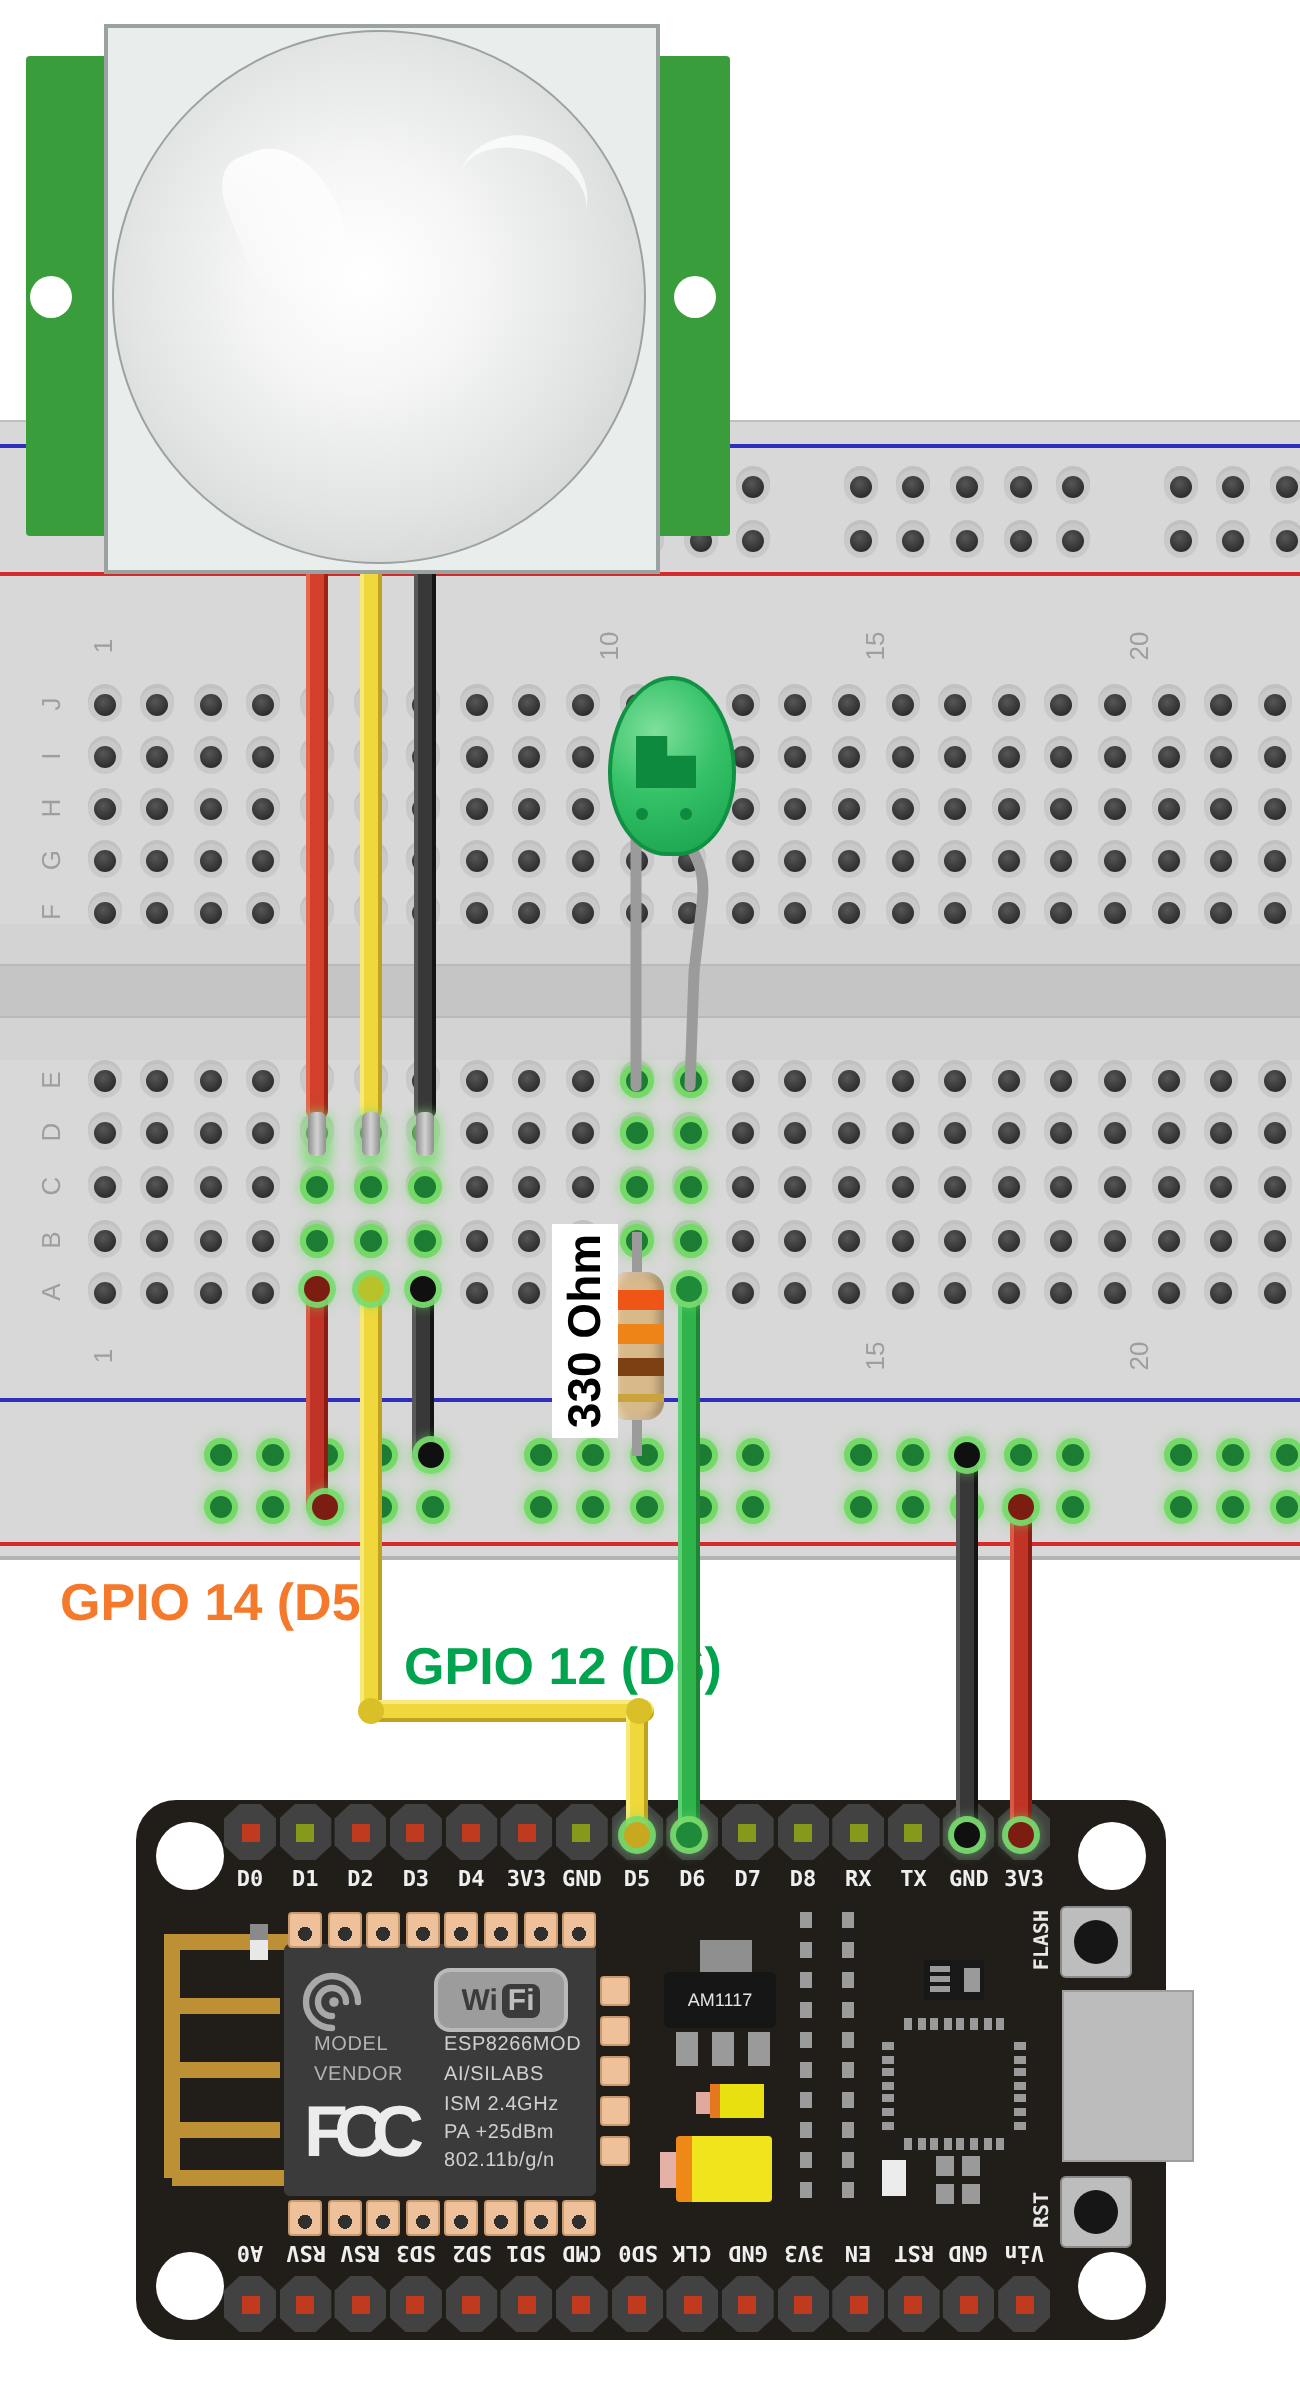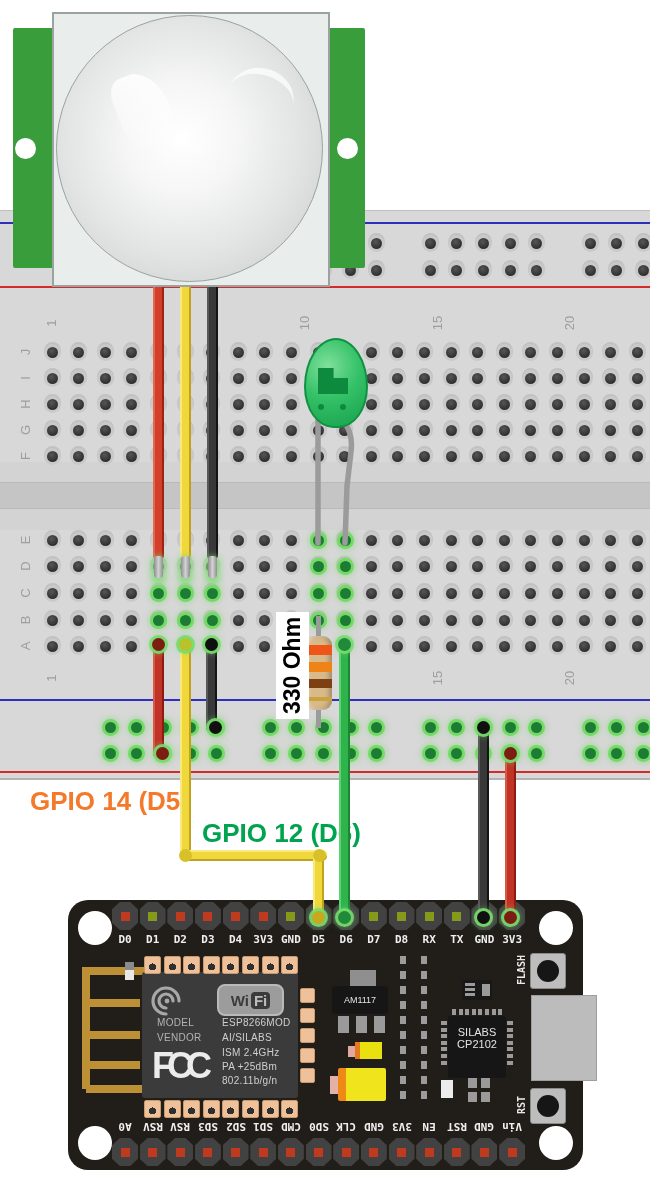--- a/index.html
+++ b/index.html
@@ -663,24 +663,20 @@
       <div class="stub" style="left: 507px; top: 1034.2px; width: 6px; height: 4px;"></div>
       <div class="stub" style="left: 441px; top: 1040.8px; width: 6px; height: 4px;"></div>
       <div class="stub" style="left: 507px; top: 1040.8px; width: 6px; height: 4px;"></div>
       <div class="stub" style="left: 441px; top: 1047.4px; width: 6px; height: 4px;"></div>
       <div class="stub" style="left: 507px; top: 1047.4px; width: 6px; height: 4px;"></div>
       <div class="stub" style="left: 441px; top: 1054px; width: 6px; height: 4px;"></div>
       <div class="stub" style="left: 507px; top: 1054px; width: 6px; height: 4px;"></div>
       <div class="stub" style="left: 441px; top: 1060.6px; width: 6px; height: 4px;"></div>
       <div class="stub" style="left: 507px; top: 1060.6px; width: 6px; height: 4px;"></div>
     </div>
-  <div class="chip" style="left:448px;top:1016px;width:58px;height:52px;font-size:11px;padding-top:10px">
-    <div>SILABS</div>
-    <div>CP2102</div>
-  </div>
   <div class="abs" style="left:441px;top:1080px;width:12px;height:18px;background:#ececec"></div>
   <div class="stub" style="left:468px;top:1078px;width:9px;height:10px"></div>
   <div class="stub" style="left:481px;top:1078px;width:9px;height:10px"></div>
   <div class="stub" style="left:468px;top:1092px;width:9px;height:10px"></div>
   <div class="stub" style="left:481px;top:1092px;width:9px;height:10px"></div>
 
   <div class="btn" style="left:530px;top:953px">
       <i></i>
     </div>
   <div class="btn-lbl" style="left:494px;top:964px">FLASH</div>

